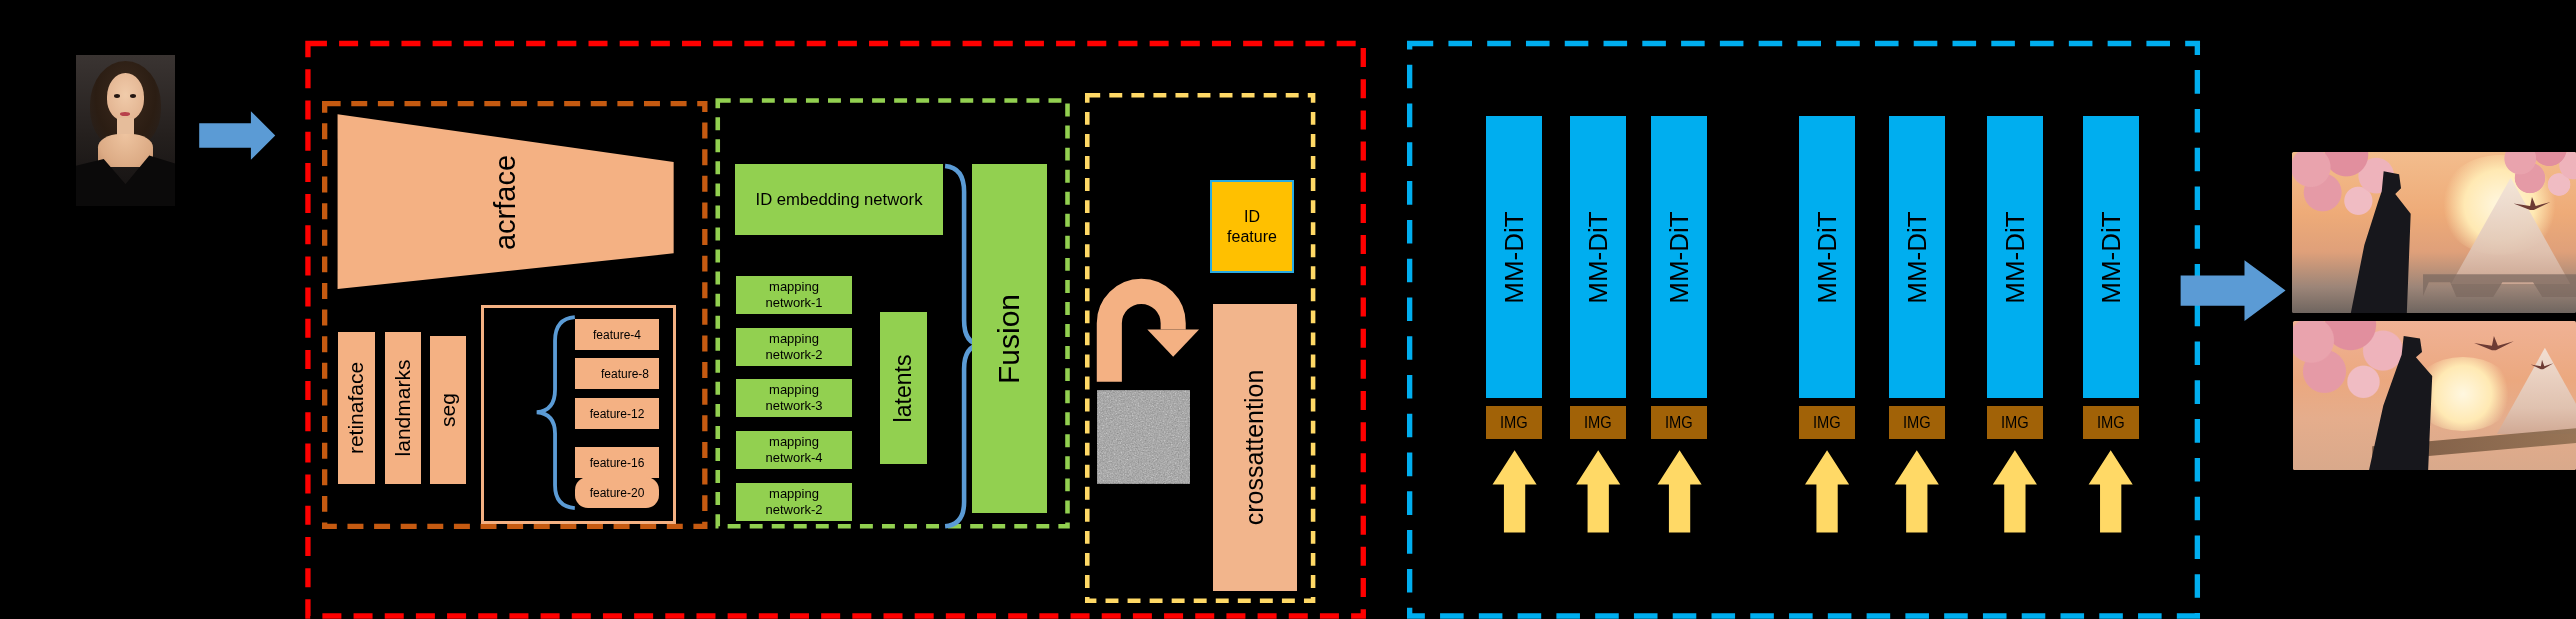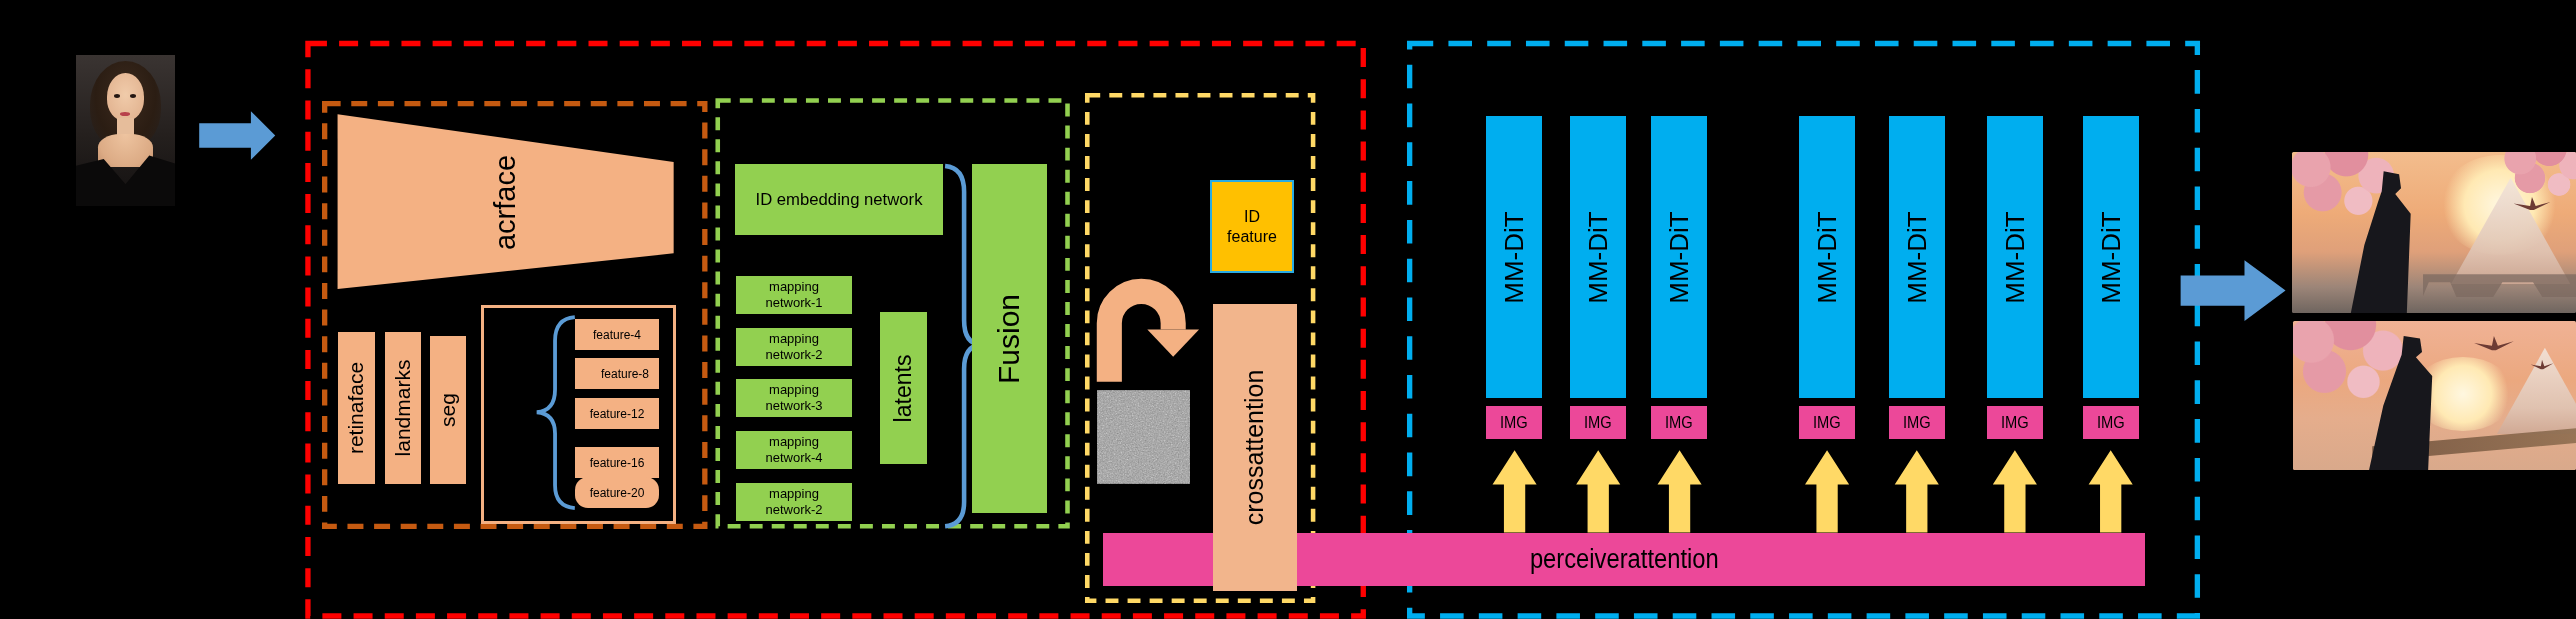--- a/index.html
+++ b/index.html
@@ -36,21 +36,21 @@
       radial-gradient(circle at 65% 70%,#f0bcc3 0 14%,rgba(240,188,195,0) 15%);}
   .outimg .fig{position:absolute;background:#17171c;clip-path:polygon(42% 0,58% 2%,60% 12%,54% 16%,70% 30%,66% 100%,8% 100%,22% 52%,36% 22%,40% 14%);}
   .outimg .bridge{position:absolute;background:#7c6a60;clip-path:polygon(0 0,100% 0,100% 100%,78% 100%,72% 35%,52% 35%,46% 100%,22% 100%,18% 35%,4% 35%,0 100%);opacity:.75;}
   .outimg .pier{position:absolute;background:linear-gradient(90deg,#6d4f3a,#8a6a4c);clip-path:polygon(0 55%,100% 0,100% 45%,0 100%);opacity:.85;}
   .outimg .bird{position:absolute;background:#6d3b34;clip-path:polygon(0 40%,45% 55%,50% 0,60% 55%,100% 30%,55% 80%,45% 80%);}
   
   .fill-peach{background:#F4B183;}
   .fill-green{background:#92D050;}
   .fill-blue{background:#00AEEF;}
   .fill-gold{background:#FFC000;}
-  .fill-yellow{background:#ec4899;}
+  .fill-yellow{background:#a16207;}
   .feature-frame{border:3px solid #F4B183;background:transparent;}
   .idfeat{border:2.3px solid #29ABE2;line-height:1.25;font-size:16px;}
   .lbl-s{font-size:12px;}
   .lbl-m{font-size:13px;line-height:1.2;}
   .lbl-l{font-size:16.7px;}
   .v28{font-size:21px;} .v30{font-size:23px;} .v33{font-size:25px;} .v34{font-size:26px;} .v38{font-size:29px;} .v40{font-size:30px;}
   .imgtok{font-size:16.7px;letter-spacing:0;}
   .cond{transform:scaleX(.88);}
   .perceiver{font-size:27px;}
   .crossatt{background:#F2B58C;}
@@ -166,23 +166,20 @@
     <span class="vtext v30">latents</span>
   </div>
   <div class="abs flexc fill-green" style="left:972px;top:164px;width:75px;height:349px;">
     <span class="vtext v40">Fusion</span>
   </div>
 
   <div class="abs flexc fill-gold idfeat" style="left:1210px;top:180px;width:84px;height:93px;">
     <span><span>ID</span><br><span>feature</span></span>
   </div>
 
-  <div class="abs flexc fill-yellow perceiver" style="left:1103px;top:533px;width:1042px;height:53px;">
-    <span class="cond">perceiverattention</span>
-  </div>
 
   <div class="abs flexc crossatt" style="left:1213px;top:304px;width:84px;height:287px;">
     <span class="vtext v33">crossattention</span>
   </div>
 
   <div class="abs flexc fill-blue" style="left:1486px;top:116px;width:56px;height:282px;">
     <span class="vtext v34">MM-DiT</span>
     </div>
   <div class="abs flexc fill-yellow imgtok" style="left:1486px;top:406px;width:56px;height:33px;">
     <span class="cond">IMG</span>

